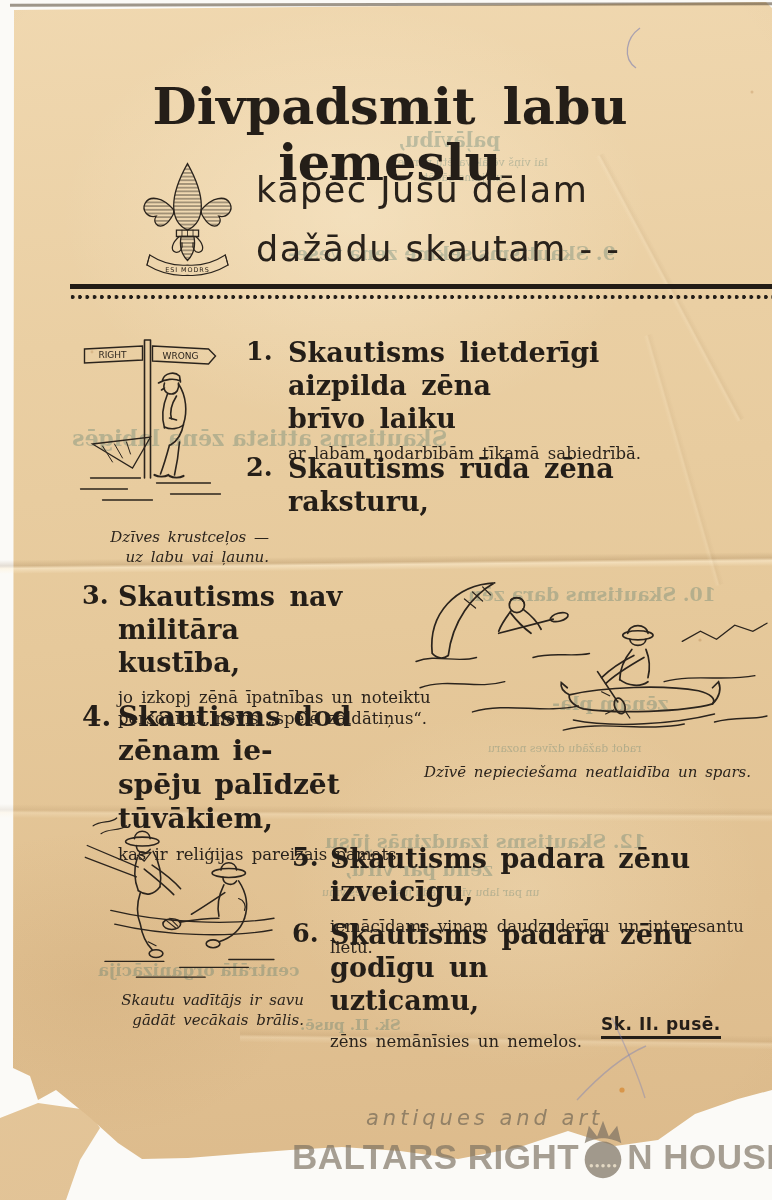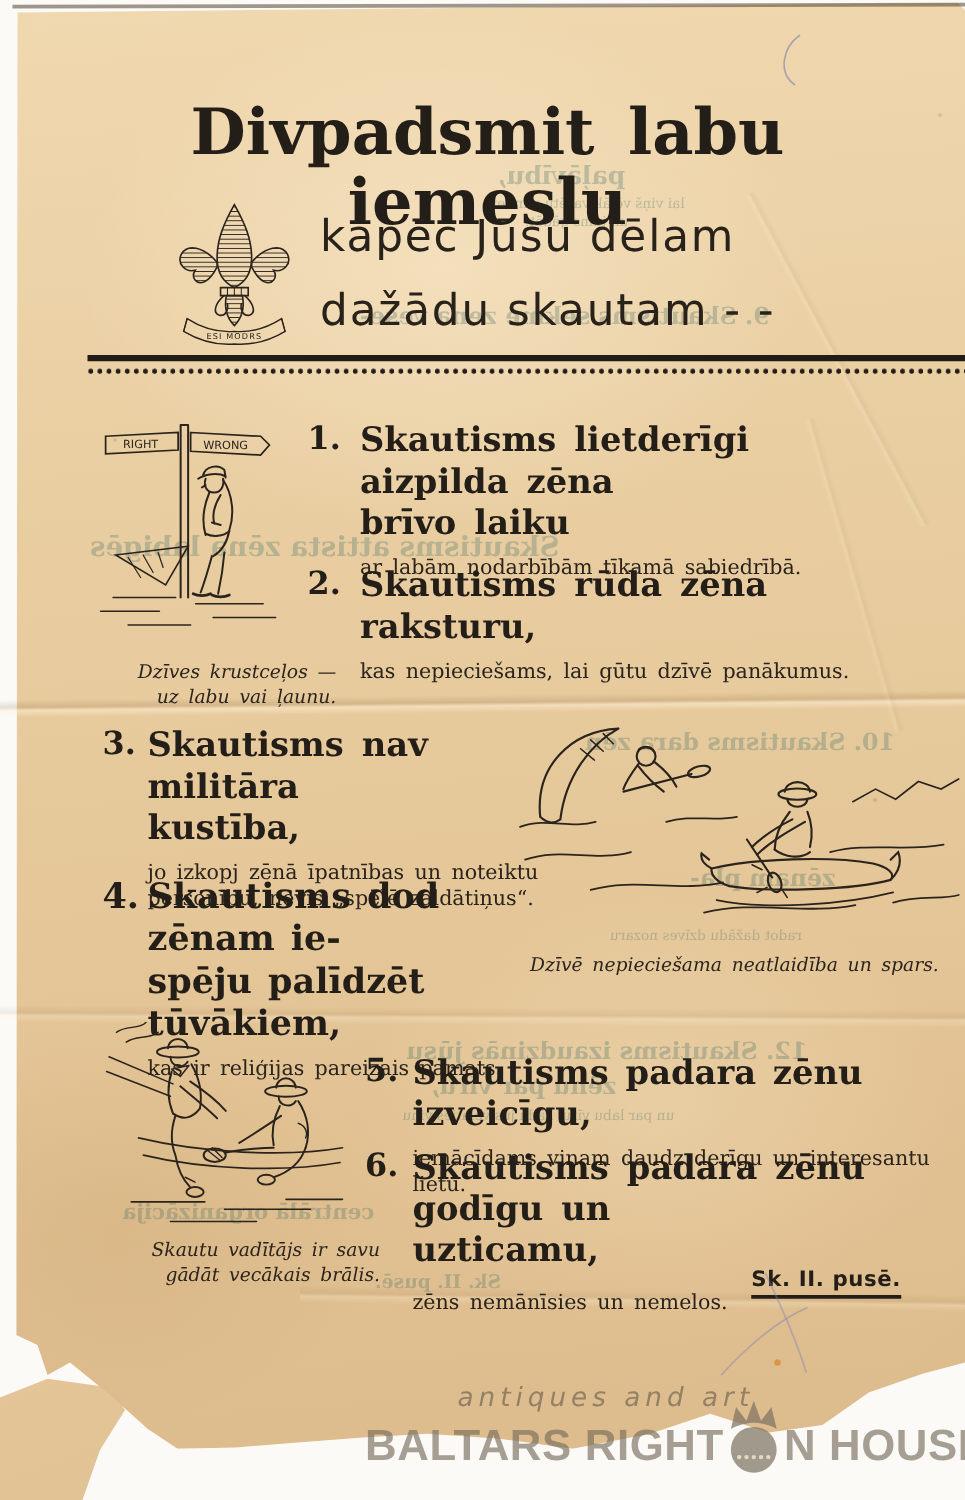--- a/index.html
+++ b/index.html
@@ -206,21 +206,20 @@
     <div class="txt">
       <div class="heading">Skautisms lietderīgi aizpilda zēna
 brīvo laiku</div>
       <div class="sub">ar labām nodarbībām tīkamā sabiedrībā.</div>
     </div>
   </div>
   <div class="item ink" style="left:246px;top:452px;width:490px;">
     <div class="num">2.</div>
     <div class="txt">
       <div class="heading">Skautisms rūda zēna raksturu,</div>
-      <div class="sub">kas nepieciešams, lai gūtu dzīvē panākumus.</div>
     </div>
   </div>
 
   <div class="item tight ink" style="left:82px;top:580px;width:370px;">
     <div class="num">3.</div>
     <div class="txt">
       <div class="heading">Skautisms nav militāra
 kustība,</div>
       <div class="sub">jo izkopj zēnā īpatnības un noteiktu
 personību, nevis „spēlē zaldātiņus“.</div>

